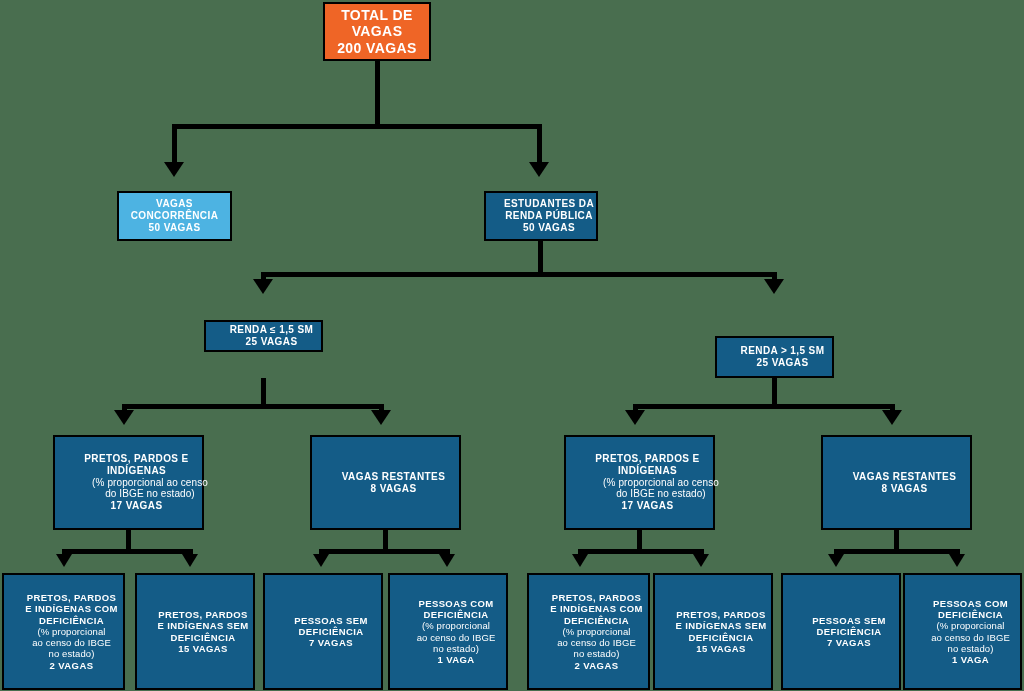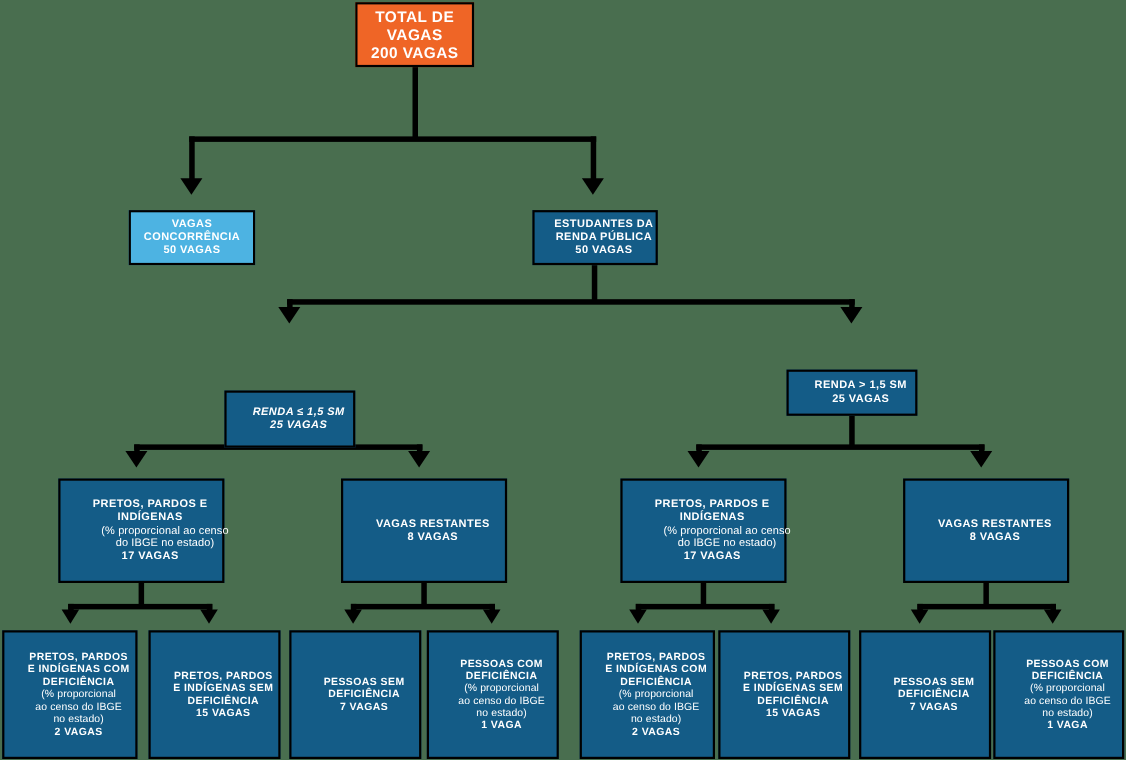--- a/index.html
+++ b/index.html
@@ -142,21 +142,21 @@
     <span class="ln">CONCORRÊNCIA</span>
     <span class="ln">50 VAGAS</span>
   </div>
 
   <div class="node dark fs10" style="left:484px; top:191px; width:114px; height:50px;">
     <span class="ln">ESTUDANTES DA</span>
     <span class="ln">RENDA PÚBLICA</span>
     <span class="ln">50 VAGAS</span>
   </div>
 
-  <div class="node dark fs10" style="left:204px; top:355px; width:119px; height:52px;font-style:italic;">
+  <div class="node dark fs10" style="left:204px; top:320px; width:119px; height:32px;">
     <span class="ln">RENDA ≤ 1,5 SM</span>
     <span class="ln">25 VAGAS</span>
   </div>
 
   <div class="node dark fs10" style="left:715px; top:336px; width:119px; height:42px;">
     <span class="ln">RENDA &gt; 1,5 SM</span>
     <span class="ln">25 VAGAS</span>
   </div>
 
   <div class="node dark fs10" style="left:53px; top:435px; width:151px; height:95px;">

